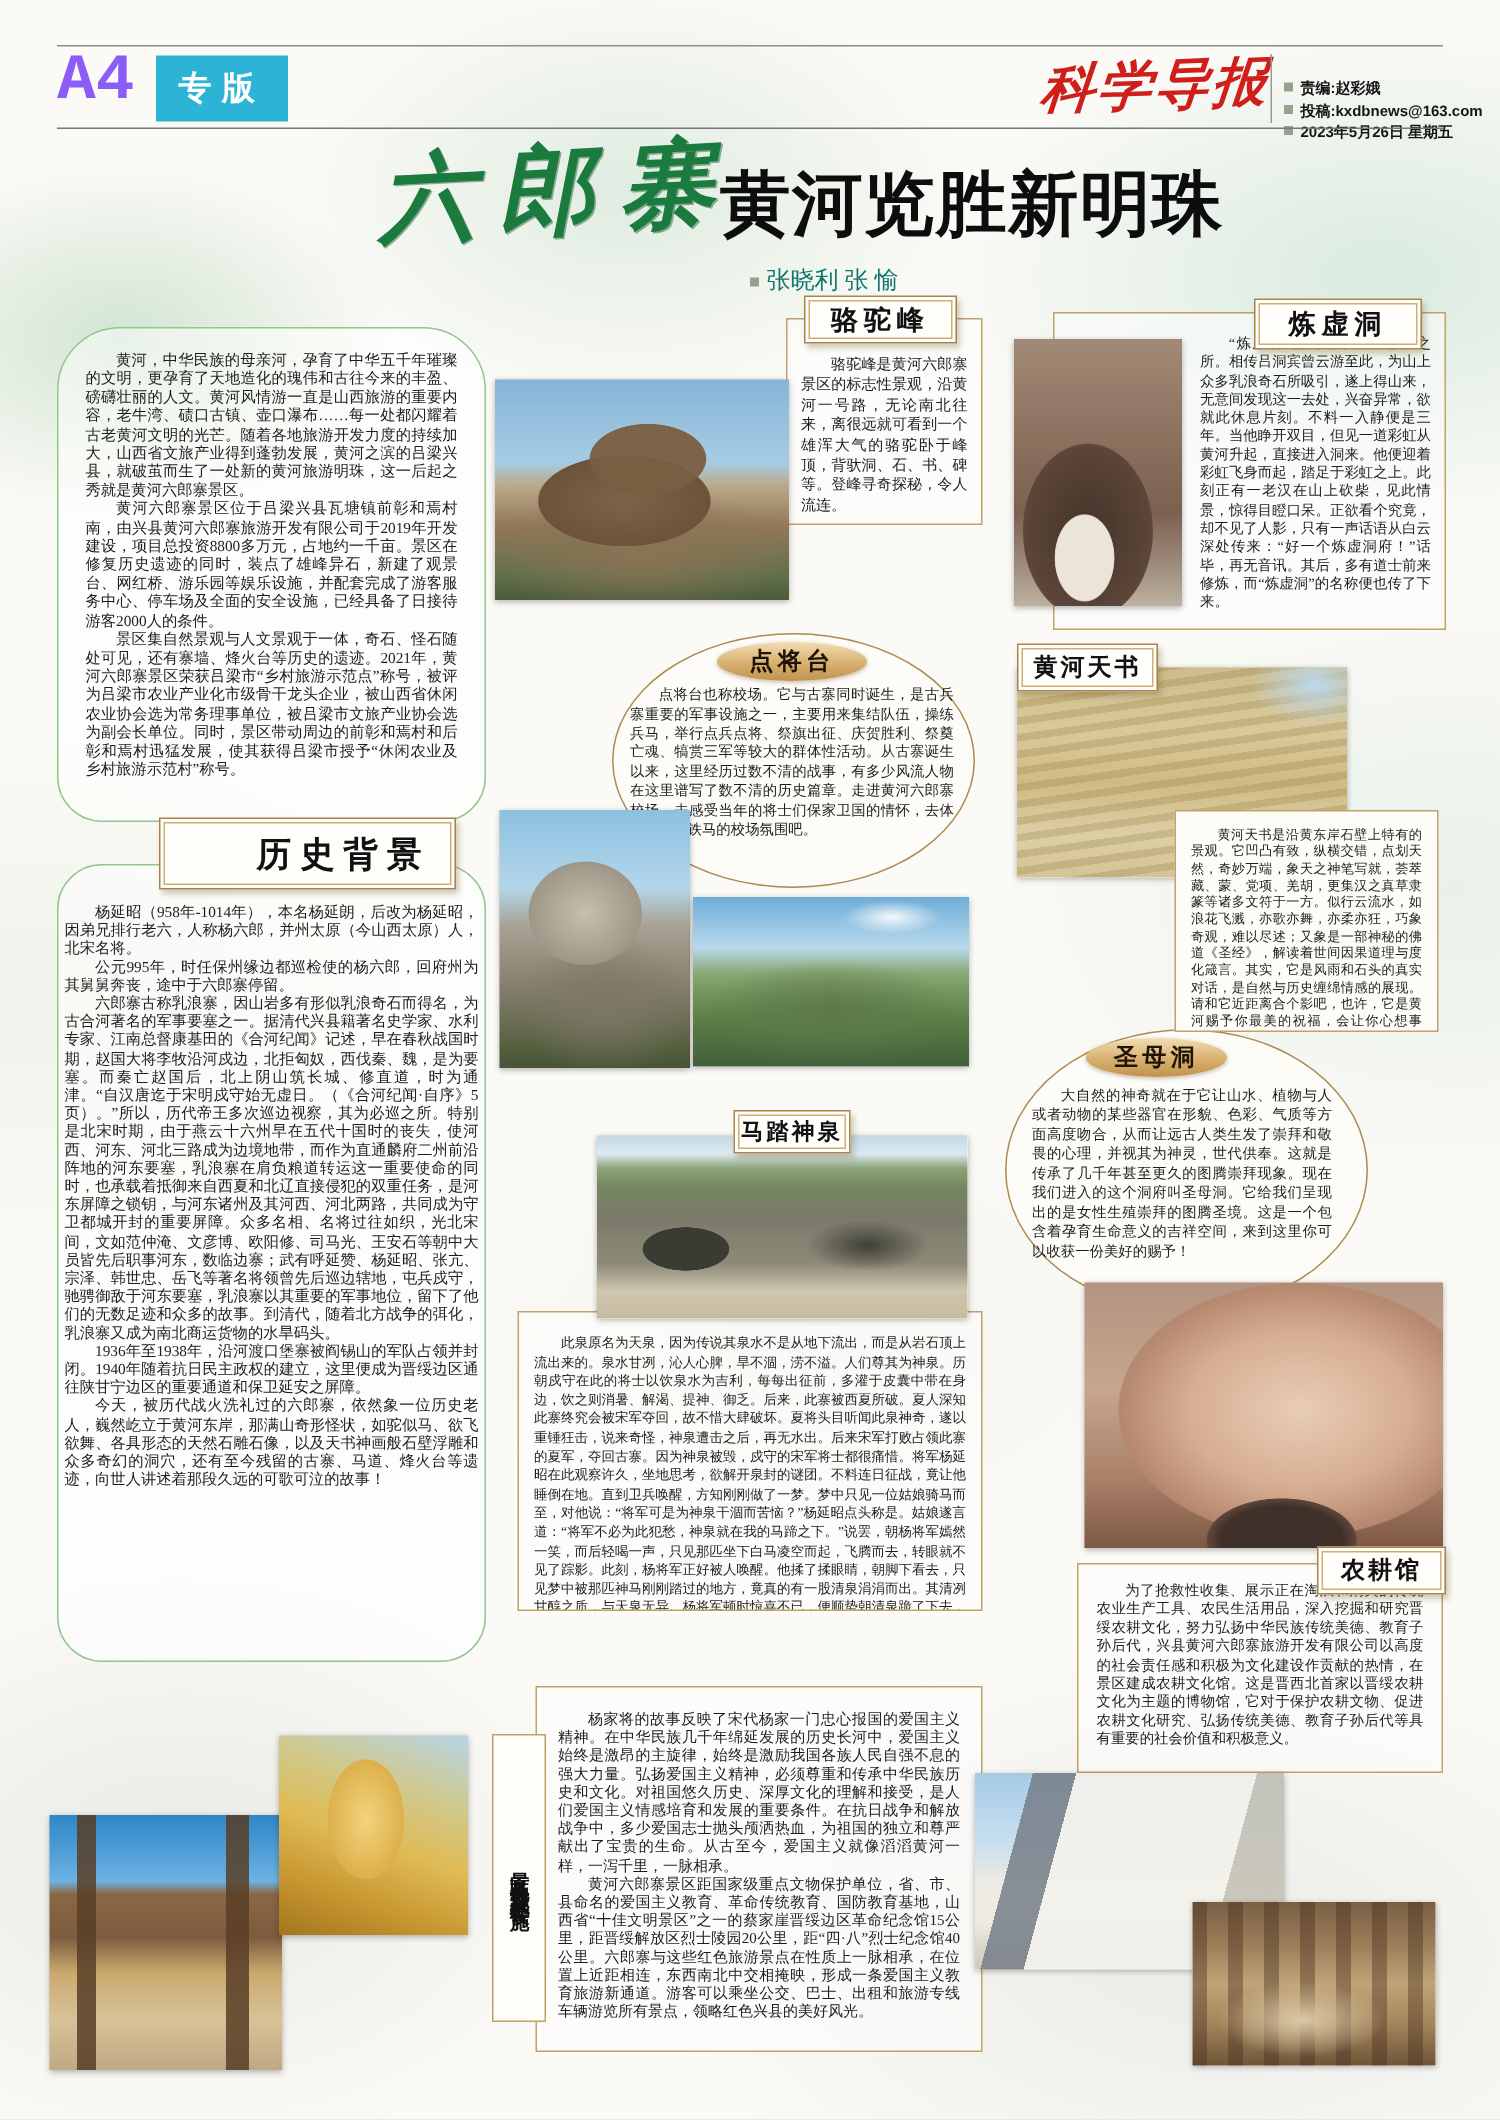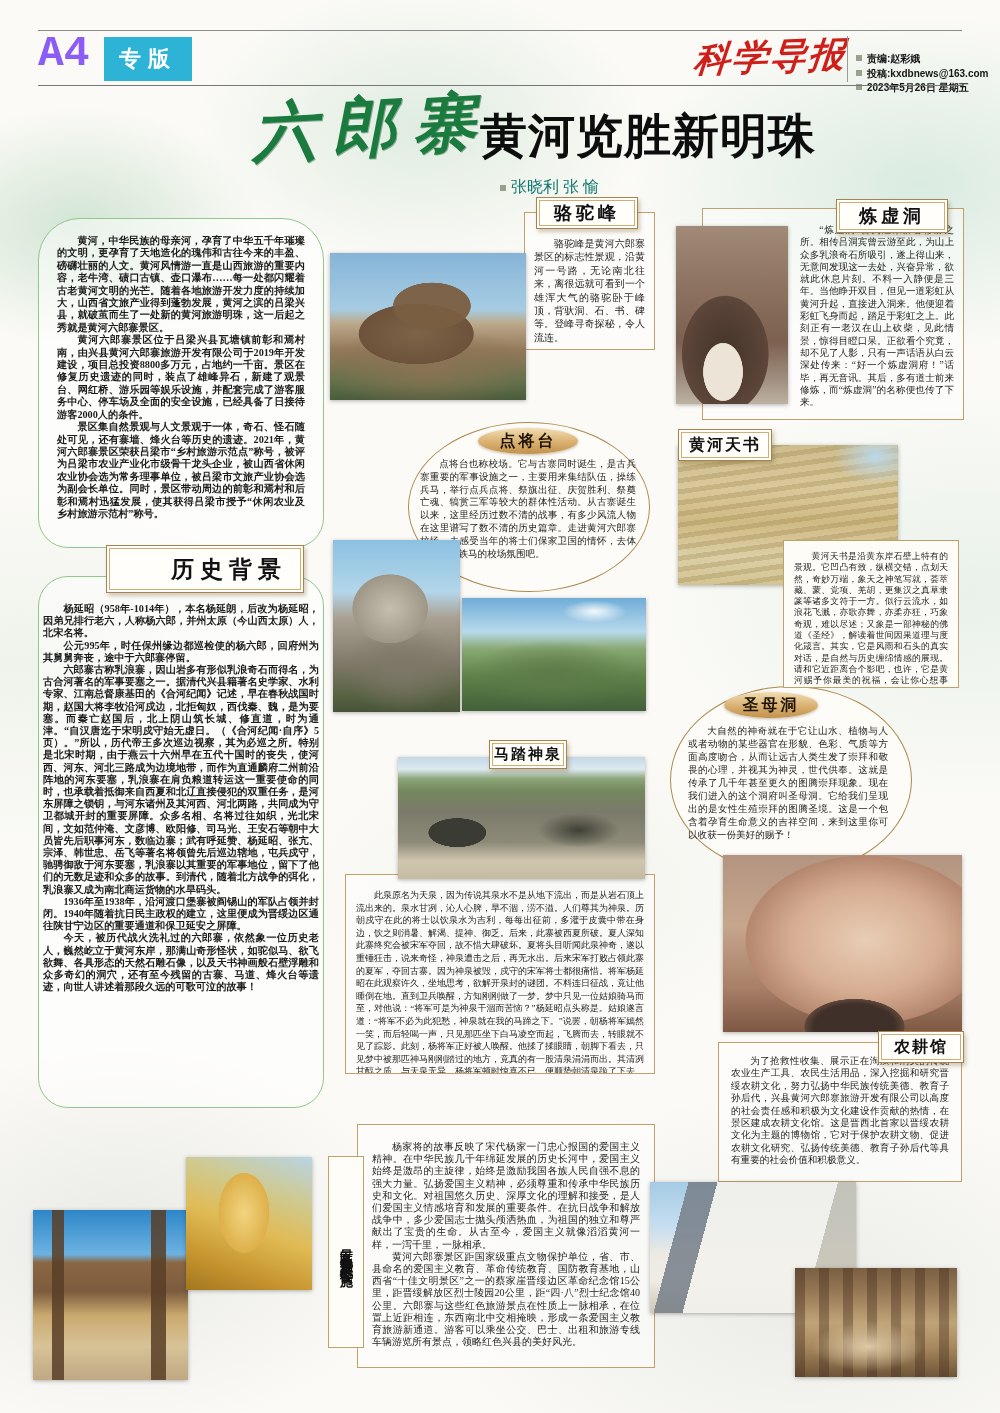--- a/index.html
+++ b/index.html
@@ -16,21 +16,21 @@
     radial-gradient(ellipse 360px 220px at 55% 63%, rgba(190,205,190,.14), transparent 70%);}
   .abs{position:absolute;}
   .sans{font-family:"Liberation Sans","DejaVu Sans",sans-serif;}
   .body-txt{font-size:10.2px;line-height:12.4px;color:#1c1c1c;text-align:justify;}
   .body-txt p{margin:0;text-indent:2em;}
   .rule{position:absolute;border-top:1px solid #8d8d8d;}
   .hdr-box{position:absolute;background:#fffefb;border:1px solid #a8834f;
     box-shadow:2px 3px 4px rgba(110,85,40,.30), inset 0 0 0 2px #fffefb, inset 0 0 0 3px #cfae72;
     display:flex;align-items:center;justify-content:center;
     font-family:"Liberation Sans","DejaVu Sans",sans-serif;font-weight:bold;color:#111;z-index:5;}
-  .green-box{position:absolute;border:1.5px solid #92c78c;background:rgba(255,255,255,.50);font-weight:bold;}
+  .green-box{position:absolute;border:1.5px solid #92c78c;background:rgba(255,255,255,.50);}
   .tan-box{position:absolute;border:1px solid #c2a069;background:rgba(255,255,255,.48);}
   .oval{position:absolute;border:1.5px solid #ae8950;border-radius:50%;background:rgba(253,252,247,.93);}
   .pill{position:absolute;background:linear-gradient(180deg,#f2ddb2 0%,#d8b070 55%,#c2924c 100%);
     border-radius:50%;display:flex;align-items:center;justify-content:center;
     font-family:"Liberation Sans","DejaVu Sans",sans-serif;font-weight:bold;color:#201405;
     box-shadow:0 1px 3px rgba(90,60,20,.35);z-index:5;}
   .photo{position:absolute;box-shadow:0 1px 4px rgba(40,40,40,.35);}
   .sq{display:inline-block;width:6px;height:6px;background:#9aa08d;margin-right:5px;vertical-align:1px;}
   .info-row{position:absolute;left:856px;font-family:"Liberation Sans","DejaVu Sans",sans-serif;
     font-size:10px;font-weight:bold;color:#151515;white-space:nowrap;}

